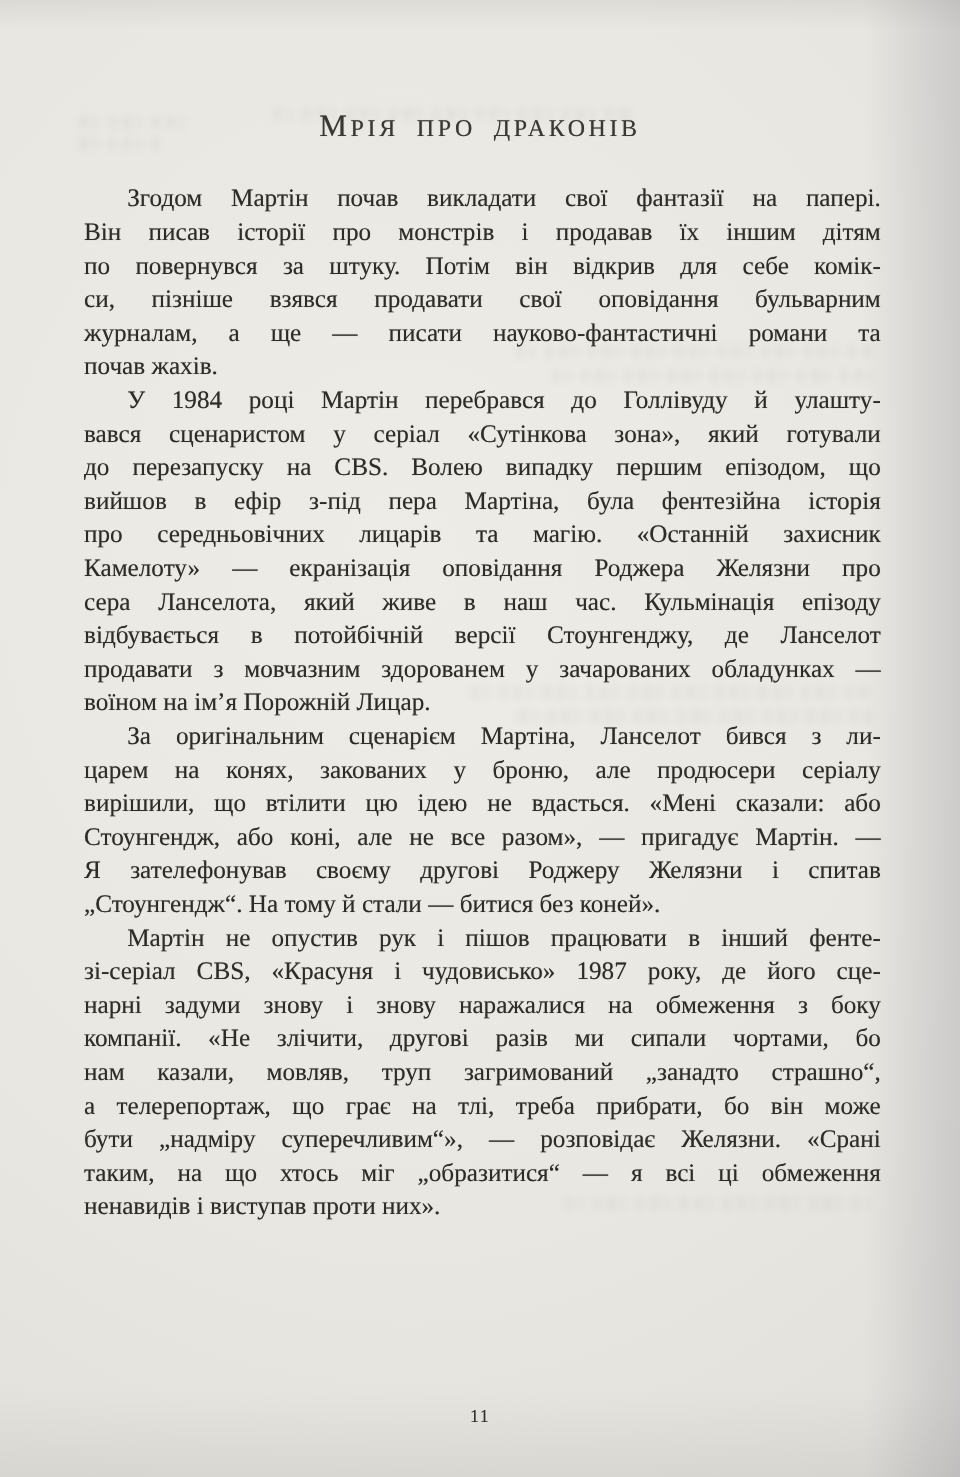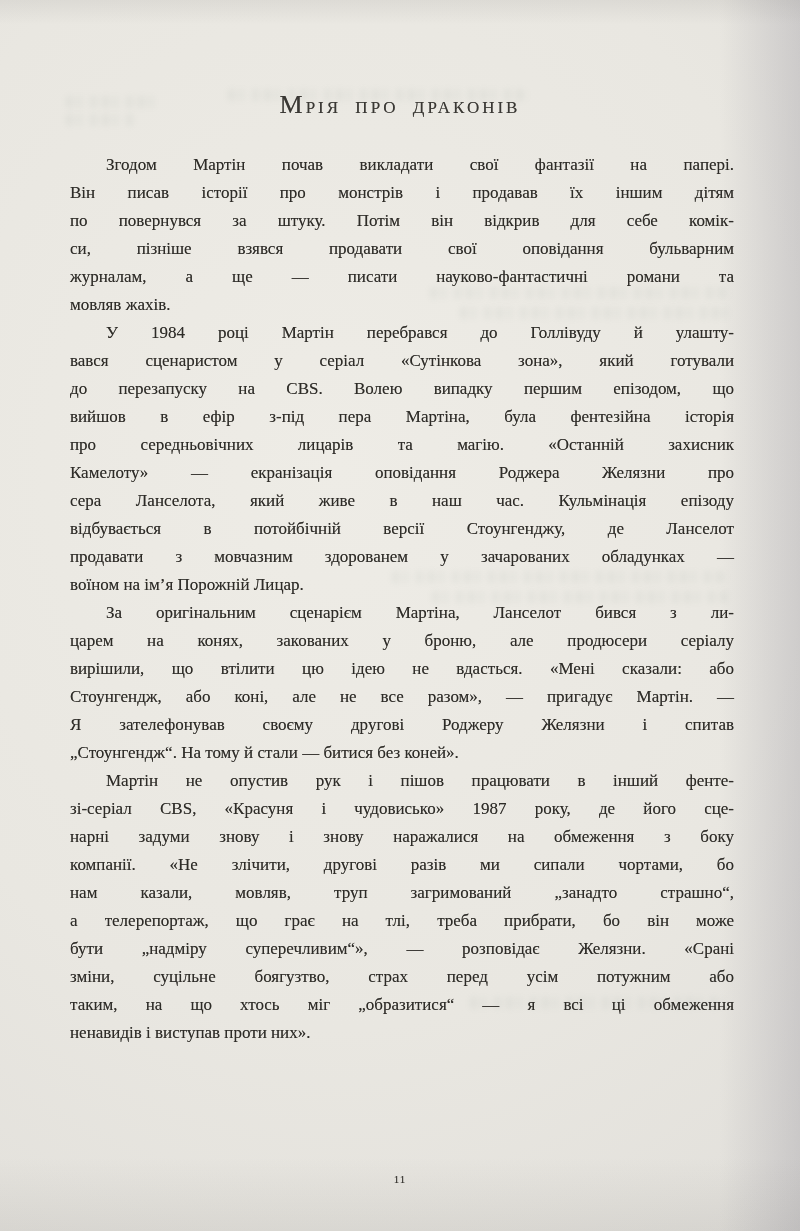--- a/index.html
+++ b/index.html
@@ -16,50 +16,50 @@
     font-family: "Liberation Serif", "DejaVu Serif", serif;
   }
   .page {
     position: absolute; inset: 0;
     z-index: 1;
   }
   .chapter-title {
     position: absolute;
     top: 90px; left: 0; width: 800px;
     text-align: center;
-    font-size: 17px;
+    font-size: 20px;
     letter-spacing: 3px;
     word-spacing: 7px;
     color: #3a3834;
     text-shadow: 0 0 0.6px rgba(58,56,52,0.55);
   }
   .chapter-title::first-letter {
     font-size: 26px;
   }
   .text-block {
     position: absolute;
     top: 151px; left: 70px; width: 664px;
     color: #2e2c28;
-    font-size: 17px;
+    font-size: 21px;
     line-height: 28px;
     text-shadow: 0 0 0.6px rgba(46,44,40,0.5);
     filter: blur(0.2px);
   }
   .ln {
     text-align: justify;
     text-align-last: justify;
     white-space: normal;
   }
   .ln.end { text-align-last: left; }
   .ln.in  { text-indent: 36px; }
   .page-number {
     position: absolute;
     top: 1173px; left: 0; width: 800px;
     text-align: center;
-    font-size: 11px;
+    font-size: 15px;
     letter-spacing: 1px;
     color: #34322e;
     text-shadow: 0 0 0.5px rgba(52,50,46,0.5);
   }
   
   .ghost {
     position: absolute;
     z-index: 0;
     height: 12px;
     background: repeating-linear-gradient(90deg,
@@ -88,21 +88,21 @@
   <div class="chapter-title">МРІЯ ПРО ДРАКОНІВ</div>
 
   <div class="text-block">
 
     <div>
       <div class="ln in">Згодом Мартін почав викладати свої фантазії на папері.</div>
       <div class="ln">Він писав історії про монстрів і продавав їх іншим дітям</div>
       <div class="ln">по повернувся за штуку. Потім він відкрив для себе комік-</div>
       <div class="ln">си, пізніше взявся продавати свої оповідання бульварним</div>
       <div class="ln">журналам, а ще — писати науково-фантастичні романи та</div>
-      <div class="ln end">мовляв жахів.</div>
+      <div class="ln end">почав жахів.</div>
     </div>
 
     <div>
       <div class="ln in">У 1984 році Мартін перебрався до Голлівуду й улашту-</div>
       <div class="ln">вався сценаристом у серіал «Сутінкова зона», який готували</div>
       <div class="ln">до перезапуску на CBS. Волею випадку першим епізодом, що</div>
       <div class="ln">вийшов в ефір з-під пера Мартіна, була фентезійна історія</div>
       <div class="ln">про середньовічних лицарів та магію. «Останній захисник</div>
       <div class="ln">Камелоту» — екранізація оповідання Роджера Желязни про</div>
       <div class="ln">сера Ланселота, який живе в наш час. Кульмінація епізоду</div>
@@ -121,21 +121,20 @@
     </div>
 
     <div>
       <div class="ln in">Мартін не опустив рук і пішов працювати в інший фенте-</div>
       <div class="ln">зі-серіал CBS, «Красуня і чудовисько» 1987 року, де його сце-</div>
       <div class="ln">нарні задуми знову і знову наражалися на обмеження з боку</div>
       <div class="ln">компанії. «Не злічити, другові разів ми сипали чортами, бо</div>
       <div class="ln">нам казали, мовляв, труп загримований „занадто страшно“,</div>
       <div class="ln">а телерепортаж, що грає на тлі, треба прибрати, бо він може</div>
       <div class="ln">бути „надміру суперечливим“», — розповідає Желязни. «Срані</div>
-      <div class="ln">зміни, суцільне боягузтво, страх перед усім потужним або</div>
       <div class="ln">таким, на що хтось міг „образитися“ — я всі ці обмеження</div>
       <div class="ln end">ненавидів і виступав проти них».</div>
     </div>
 
 
   </div>
 
   <div class="page-number">11</div>
 
 </div>

